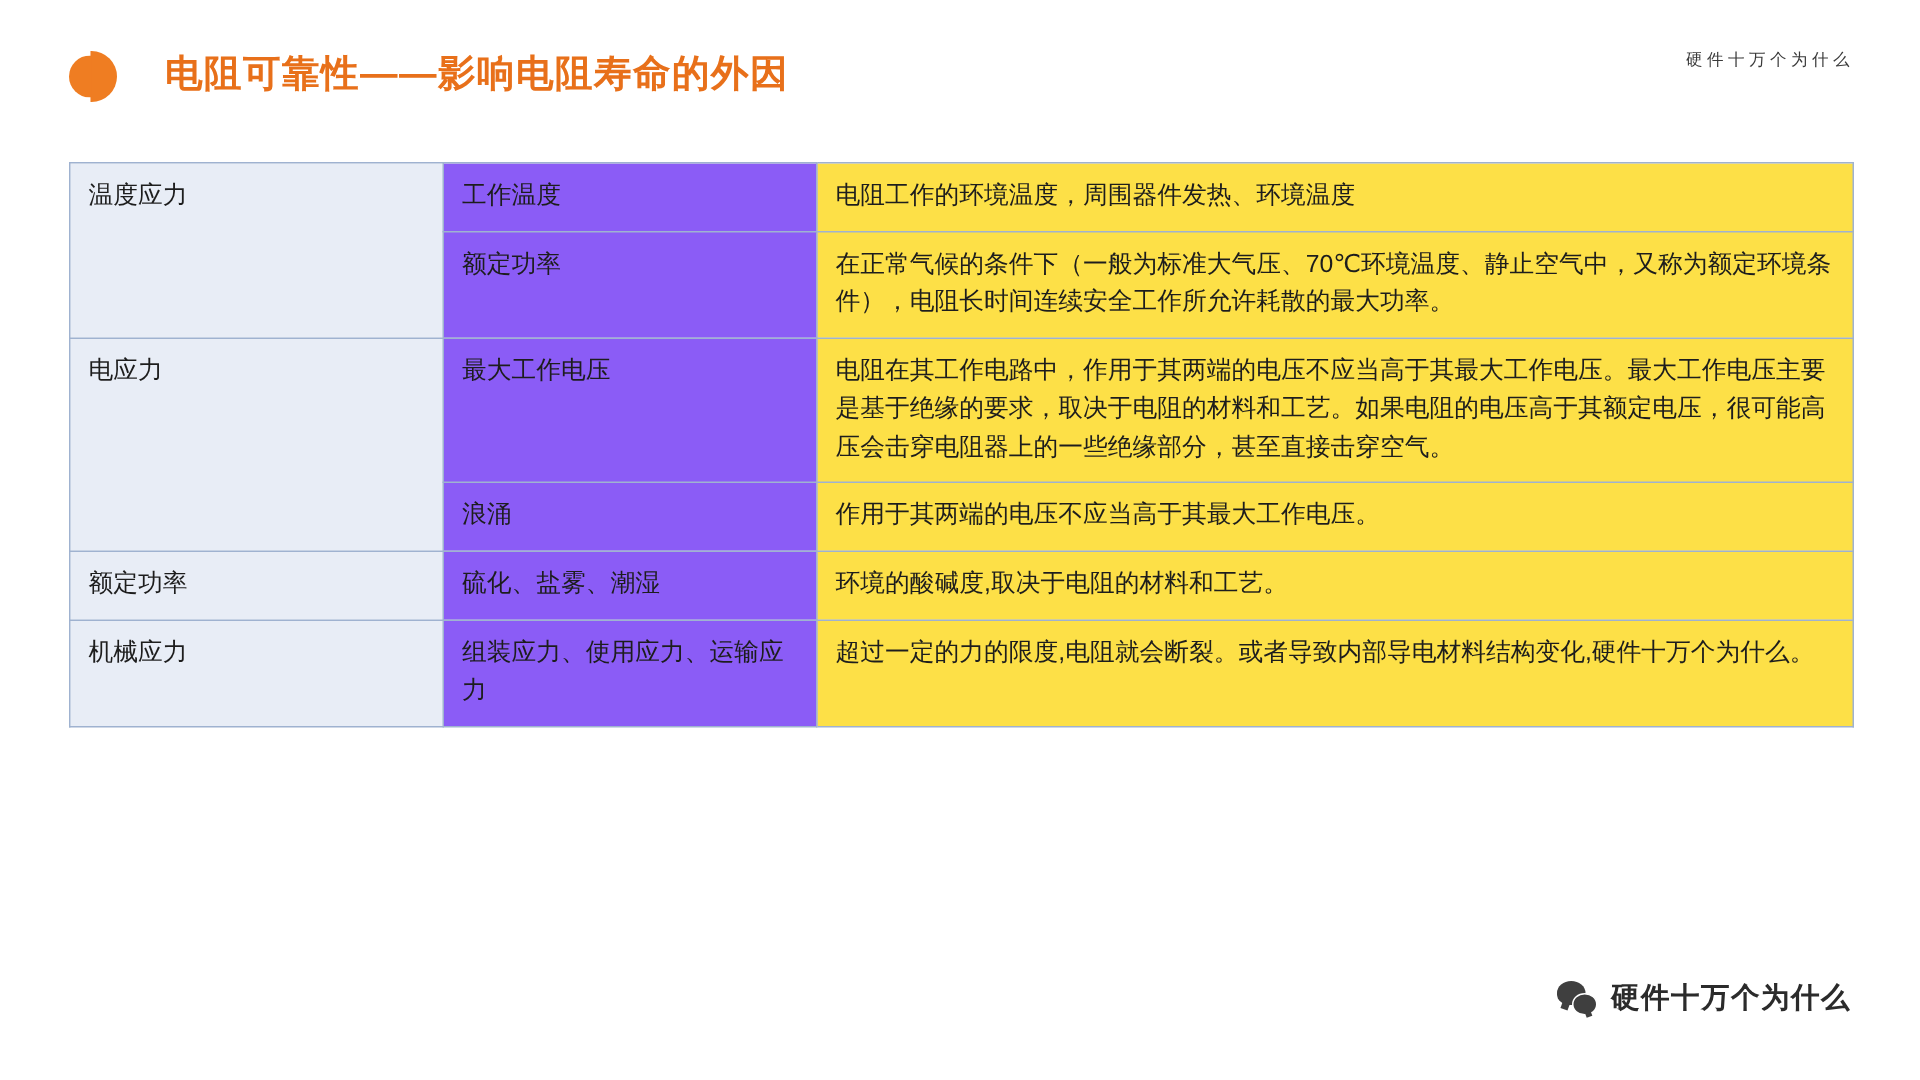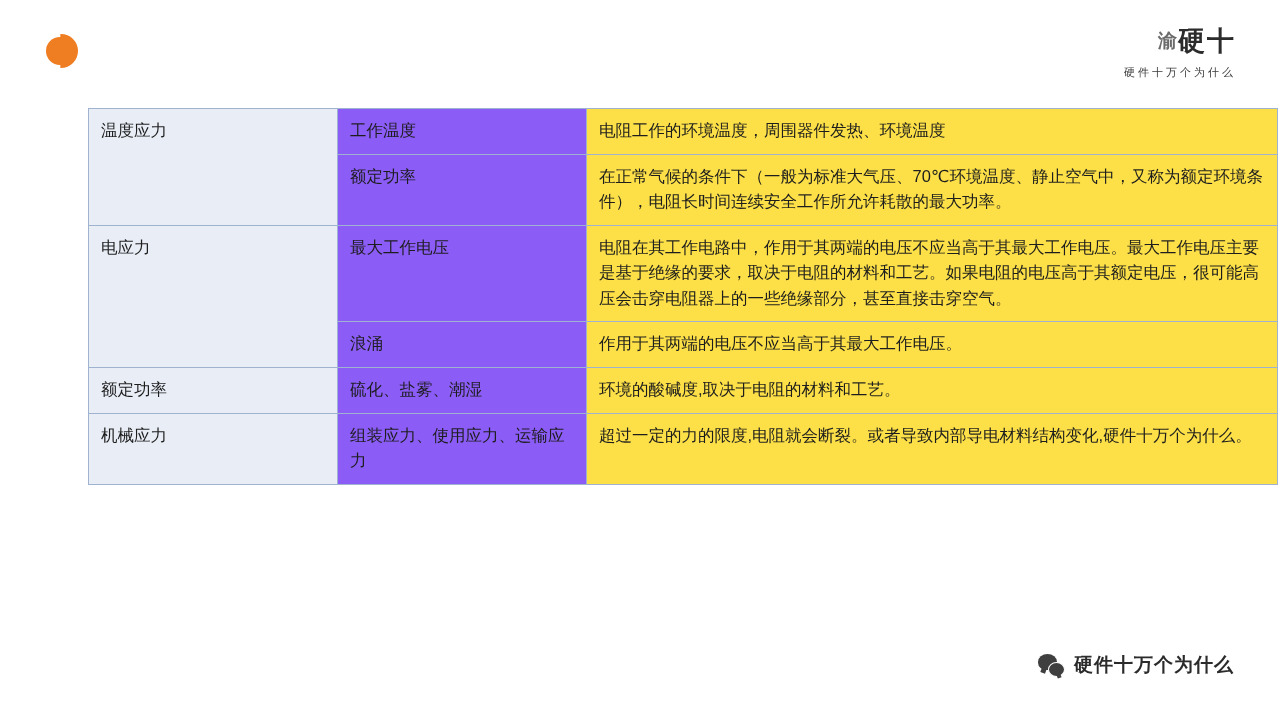--- a/index.html
+++ b/index.html
@@ -93,21 +93,20 @@
     margin-top: 6px;
     white-space: nowrap;
   }
 
   
   .tbl-wrap {
     position: absolute;
     left: 46px;
     top: 108px;
     width: 1190px;
-    margin-left: 42px;
   }
   table.stress-table {
     border-collapse: collapse;
     width: 100%;
     table-layout: fixed;
     border: 1px solid #9fb2d0;
   }
   table.stress-table td {
     border: 1px solid #9fb2d0;
     vertical-align: top;
@@ -182,25 +181,23 @@
   }
 </style>
 </head>
 <body>
 
 <div class="slide-header">
   <div class="title-bullet">
     <div class="half"></div>
     <div class="crescent"></div>
   </div>
+  <div class="slide-title">电阻可靠性——影响电阻寿命的外因</div>
 
   <div class="brand">
-    <div class="brand-main">
-      <span class="brand-mark">渝</span><span>硬十</span>
-    </div>
     <div class="brand-sub">硬件十万个为什么</div>
   </div>
 </div>
 
 <div class="tbl-wrap">
   <table class="stress-table">
     <tbody>
 
       <tr>
         <td class="col-a" rowspan="2">温度应力</td>

